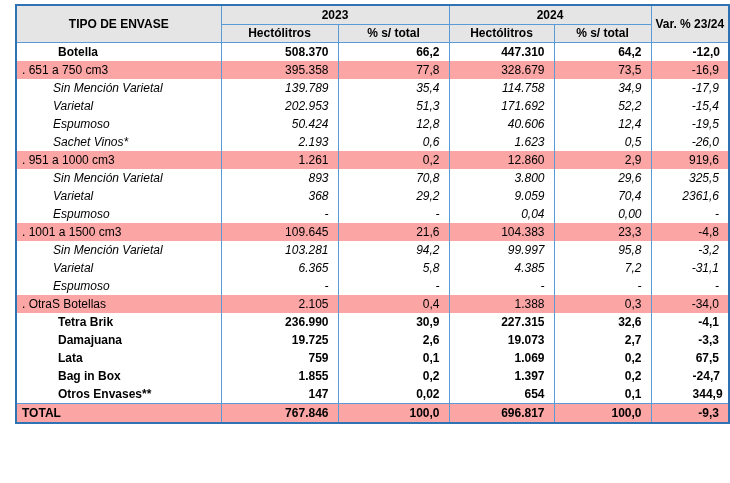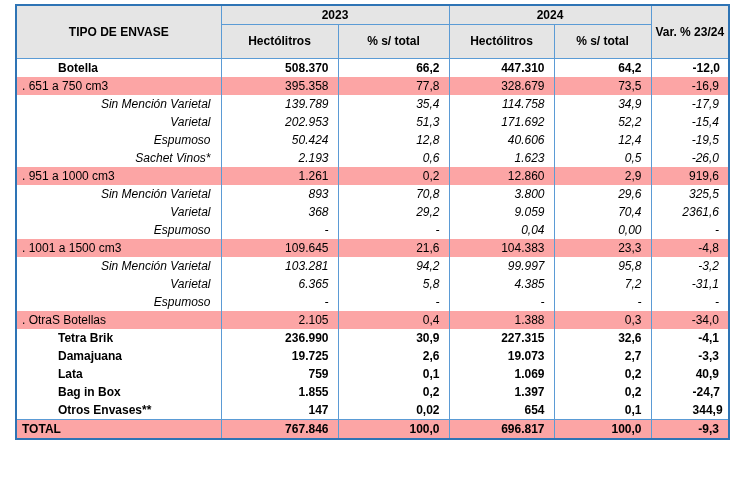--- a/index.html
+++ b/index.html
@@ -16,32 +16,32 @@
     border-collapse:collapse; table-layout:fixed;
     width:713px; margin:4px 0 0 15px;
     border:2px solid #2E74B5;
   }
   th {
     background:#E5E5E5; border:1px solid #5B9BD5;
     font-size:12px; font-weight:bold; text-align:center;
     padding:0 2px; white-space:nowrap; overflow:hidden;
   }
   tr.hdr-top th { height:19px; }
-  tr.hdr-sub th { height:34px;margin-top:19px; }
+  tr.hdr-sub th { height:18px;margin-top:19px; }
   td {
     font-size:12px; height:18px; line-height:18px;
     padding:0 9px 0 5px;
     border-left:1px solid #5B9BD5; border-right:1px solid #5B9BD5;
     white-space:nowrap; overflow:hidden;
   }
   td.c-val { text-align:right; }
   tr.row-bold td { font-weight:bold;padding-left:41px; }
   tr.row-category td { background:#fca5a5; }
   tr.row-sub td { font-style:italic; }
-  tr.row-sub td.c-label { text-align:right; padding-right:10px;padding-left:36px; }
+  tr.row-sub td.c-label { padding-right:10px;padding-left:36px; }
   tr.row-total td {
     font-weight:bold; background:#fca5a5;
     border-top:1px solid #5B9BD5;
   }
   .footnotes {
     margin:4px 0 0 16px; font-size:11.5px; font-style:italic;
     line-height:14px; color:#000;
   }
 </style>
 </head>
@@ -209,21 +209,21 @@
           <td class="c-val">19.073</td>
           <td class="c-val">2,7</td>
           <td class="c-val">-3,3</td>
         </tr>
         <tr class="row-bold">
           <td class="c-label">Lata</td>
           <td class="c-val">759</td>
           <td class="c-val">0,1</td>
           <td class="c-val">1.069</td>
           <td class="c-val">0,2</td>
-          <td class="c-val">40,9</td>
+          <td class="c-val">67,5</td>
         </tr>
         <tr class="row-bold">
           <td class="c-label">Bag in Box</td>
           <td class="c-val">1.855</td>
           <td class="c-val">0,2</td>
           <td class="c-val">1.397</td>
           <td class="c-val">0,2</td>
           <td class="c-val">-24,7</td>
         </tr>
         <tr class="row-bold">

